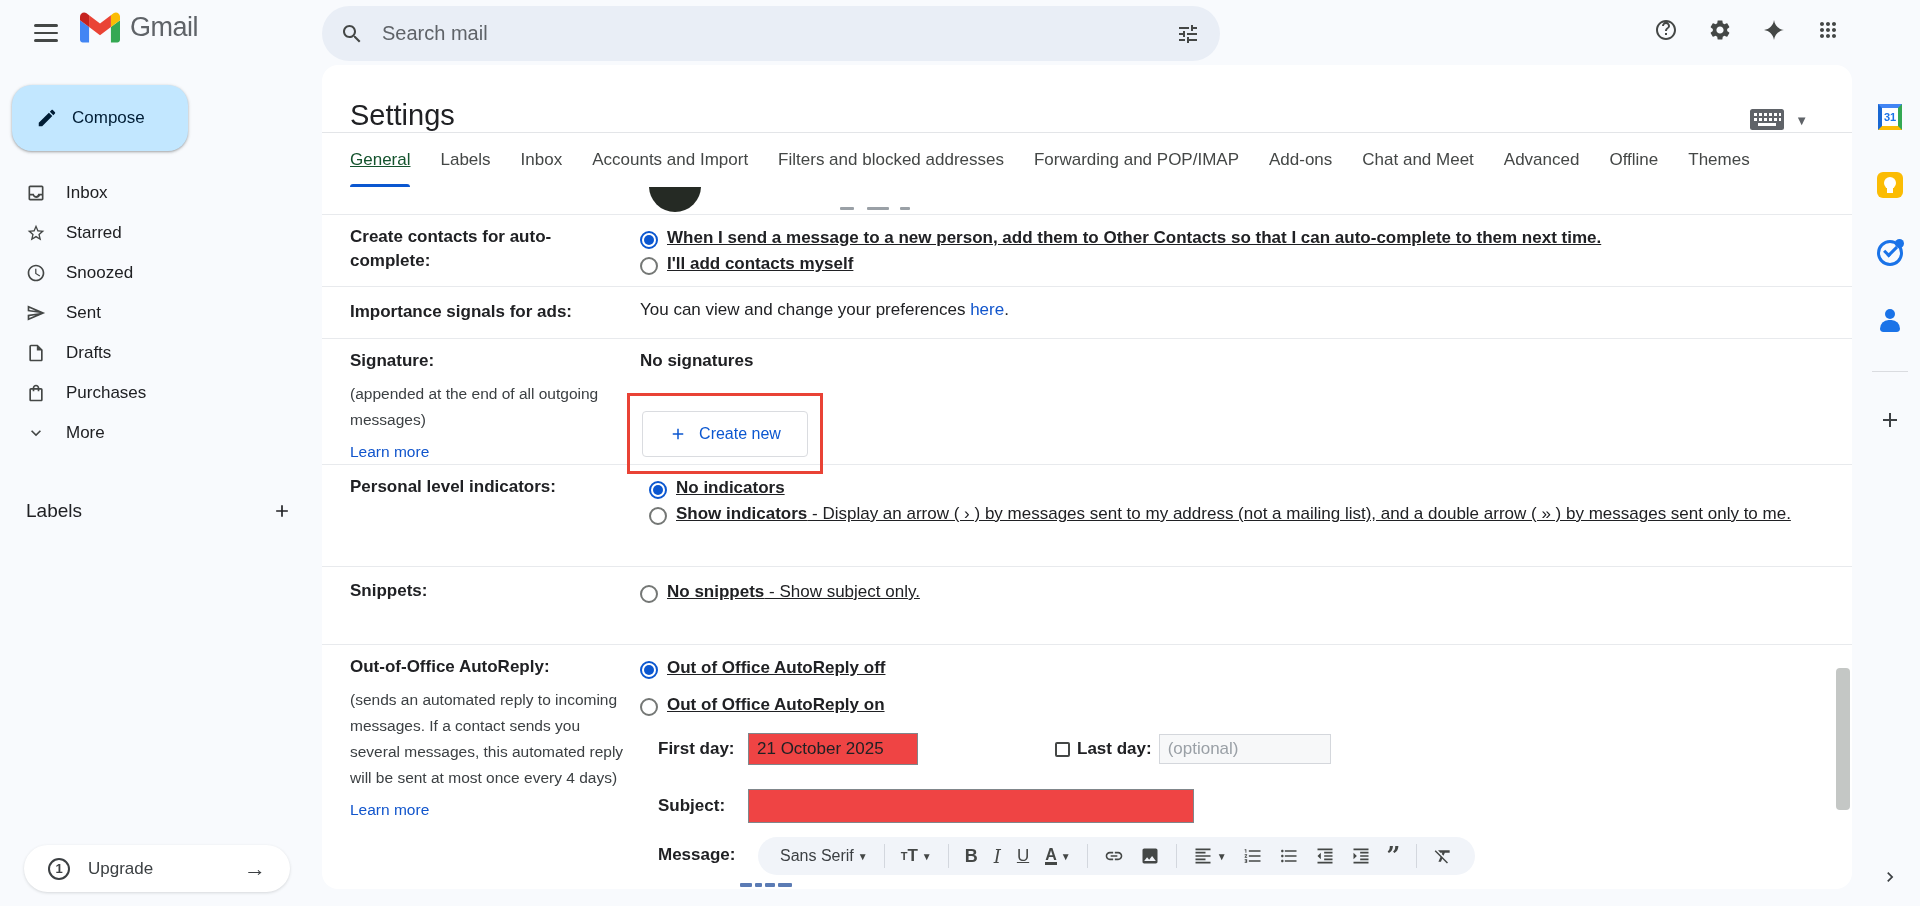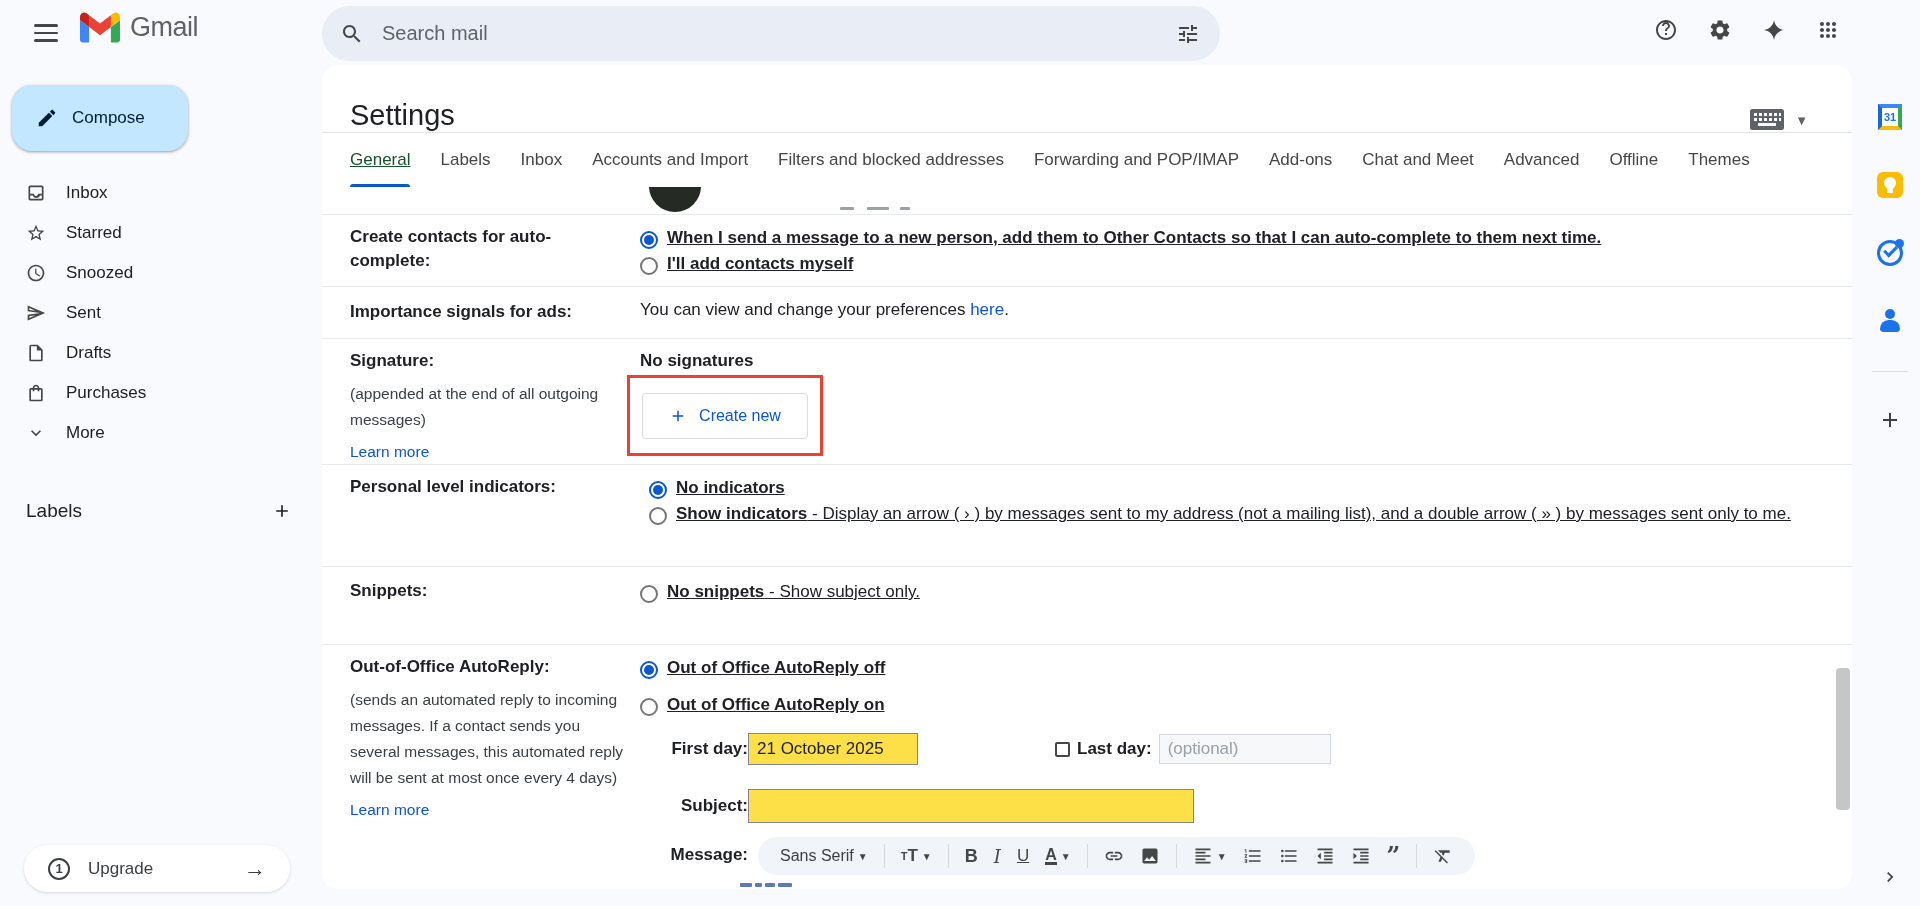--- a/index.html
+++ b/index.html
@@ -69,27 +69,27 @@
   .learn-more { display:inline-block; margin-top:10px; font-size:15.5px; }
 
   .row-create { height:72px; padding-top:10px; }
   .row-ads { height:52px; padding-top:13px; }
   .row-sign { height:126px; padding-top:10px; }
   .row-ind { height:102px; padding-top:10px;gap:9px; }
   .row-snip { height:78px; padding-top:12px; }
   .row-ooo { padding-top:10px; border-bottom:none; }
 
   .sig-status { font-weight:700; line-height:24px; }
-  .red-box { margin-top:2px; margin-left:-13px; width:196px; height:81px; border:3px solid #e94235; display:flex; align-items:center; justify-content:center; }
+  .red-box { margin-top:20px; margin-left:-13px; width:196px; height:81px; border:3px solid #e94235; display:flex; align-items:center; justify-content:center; }
   .create-new { width:166px; height:46px; background:#fff; border:1px solid #dadce0; border-radius:4px; display:flex; align-items:center; justify-content:center; gap:12px; font-size:16px; font-weight:500; color:#0b57d0; cursor:pointer; font-family:"Liberation Sans",sans-serif; }
   .create-new svg { width:18px; height:18px; fill:#0b57d0; }
 
   .field-row { display:flex; align-items:center; margin-left:18px; }
-  .field-label { font-weight:700; width:90px; flex-shrink:0;text-align:right; }
-  .inp { height:32px; border:1px solid #80868b; background:#fde047; font-size:17px; font-family:"Liberation Sans",sans-serif; color:#202124; padding:0 8px; outline:none; }
+  .field-label { font-weight:700; width:90px; flex-shrink:0; }
+  .inp { height:32px; border:1px solid #80868b; background:#ef4444; font-size:17px; font-family:"Liberation Sans",sans-serif; color:#202124; padding:0 8px; outline:none; }
   .inp-firstday { width:170px; }
   .inp-optional { width:172px; height:30px; border:1px solid #d4d7dc; background:#f7f8f9; color:#80868b; }
   .inp-optional::placeholder { color:#9aa0a6; }
   .inp-subject { width:446px; height:34px; }
   .lastday-group { display:flex; align-items:center; margin-left:137px; gap:7px; }
   .checkbox { appearance:none; width:15px; height:15px; border:2px solid #444746; border-radius:2px; background:#fff; cursor:pointer; margin:0; }
 
   .toolbar { margin-left:10px; height:38px; background:#f1f4f9; border-radius:19px; display:flex; align-items:center; padding:0 16px; gap:4px; }
   .tb-btn { border:none; background:transparent; cursor:pointer; display:flex; align-items:center; justify-content:center; height:30px; padding:0 6px; color:#444746; font-family:"Liberation Sans",sans-serif; }
   .tb-btn svg { width:20px; height:20px; fill:#444746; }

